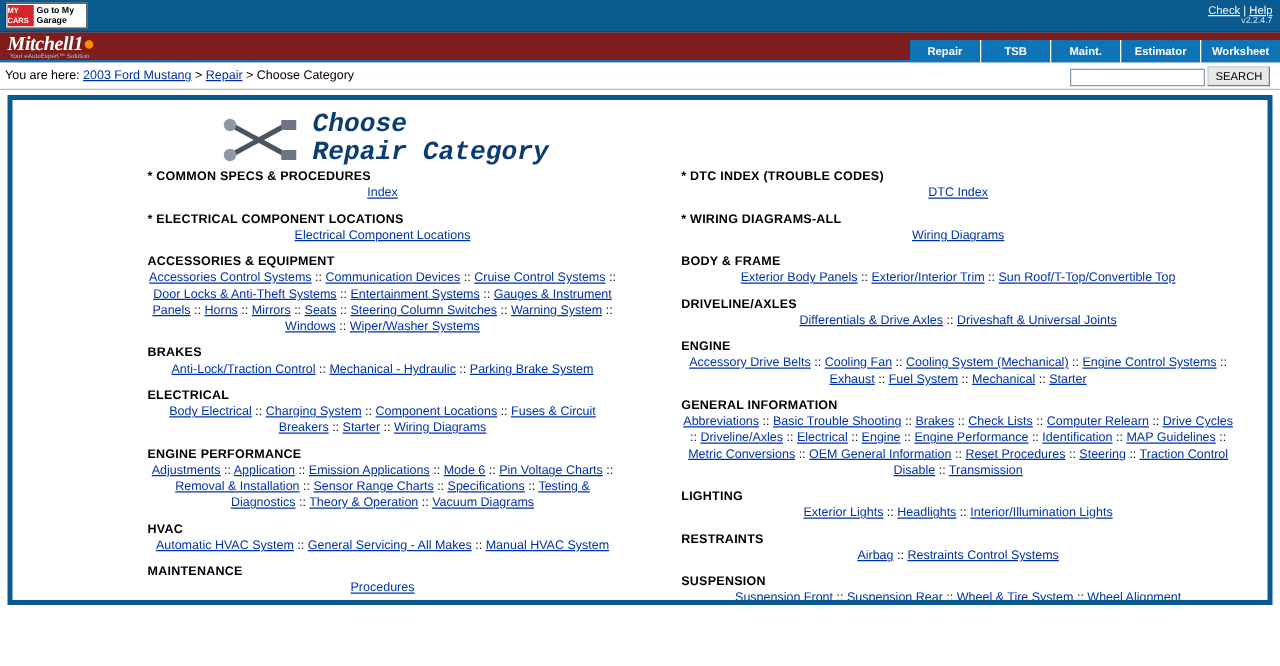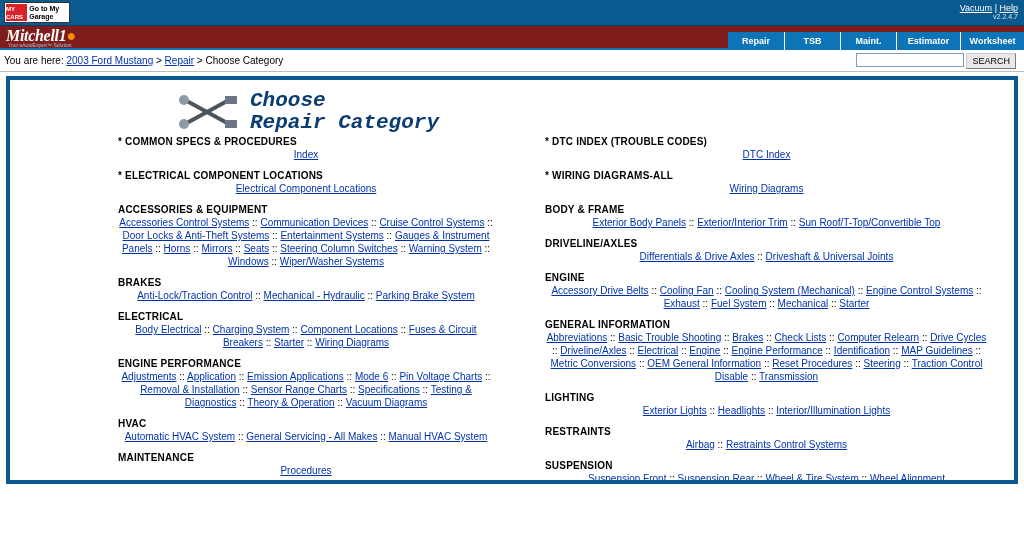--- a/index.html
+++ b/index.html
@@ -92,21 +92,21 @@
     height: 22px;
     background: #ffffff;
     border-bottom: 1px solid #bcbcbc;
     padding-left: 4px;
     font-size: 10px;
     line-height: 22px;
   }
   .crumbrow .sep { color: #000; }
   .searchbox {
     position: absolute; right: 8px; top: 3px;
-    display: flex; align-items: flex-start; padding-left: 13px;
+    display: flex; align-items: flex-end; padding-left: 13px;
   }
   .searchbox input {
     width: 108px; height: 14px;
     border: 1px solid #7f9db9;
     font-size: 10px;
     padding: 0 2px;
   }
   .searchbox .searchbtn {
     margin-left: 2px;
     height: 16px;
@@ -176,21 +176,21 @@
 <body>
 
 <div class="topbar">
   <div class="mycars-btn">
     <div class="mycars-logo">
         <span>MY CARS</span>
       </div>
     <div class="mycars-txt">Go to My Garage</div>
   </div>
   <div class="top-right">
-    <a>Vacuum</a>
+    <a>Check</a>
     <span>|</span>
     <a>Help</a>
     <div class="version">v2.2.4.7</div>
   </div>
 </div>
 
 <div class="brandbar">
   <div class="mlogo">
     <span>Mitchell1</span><span class="dot">●</span>
   </div>

